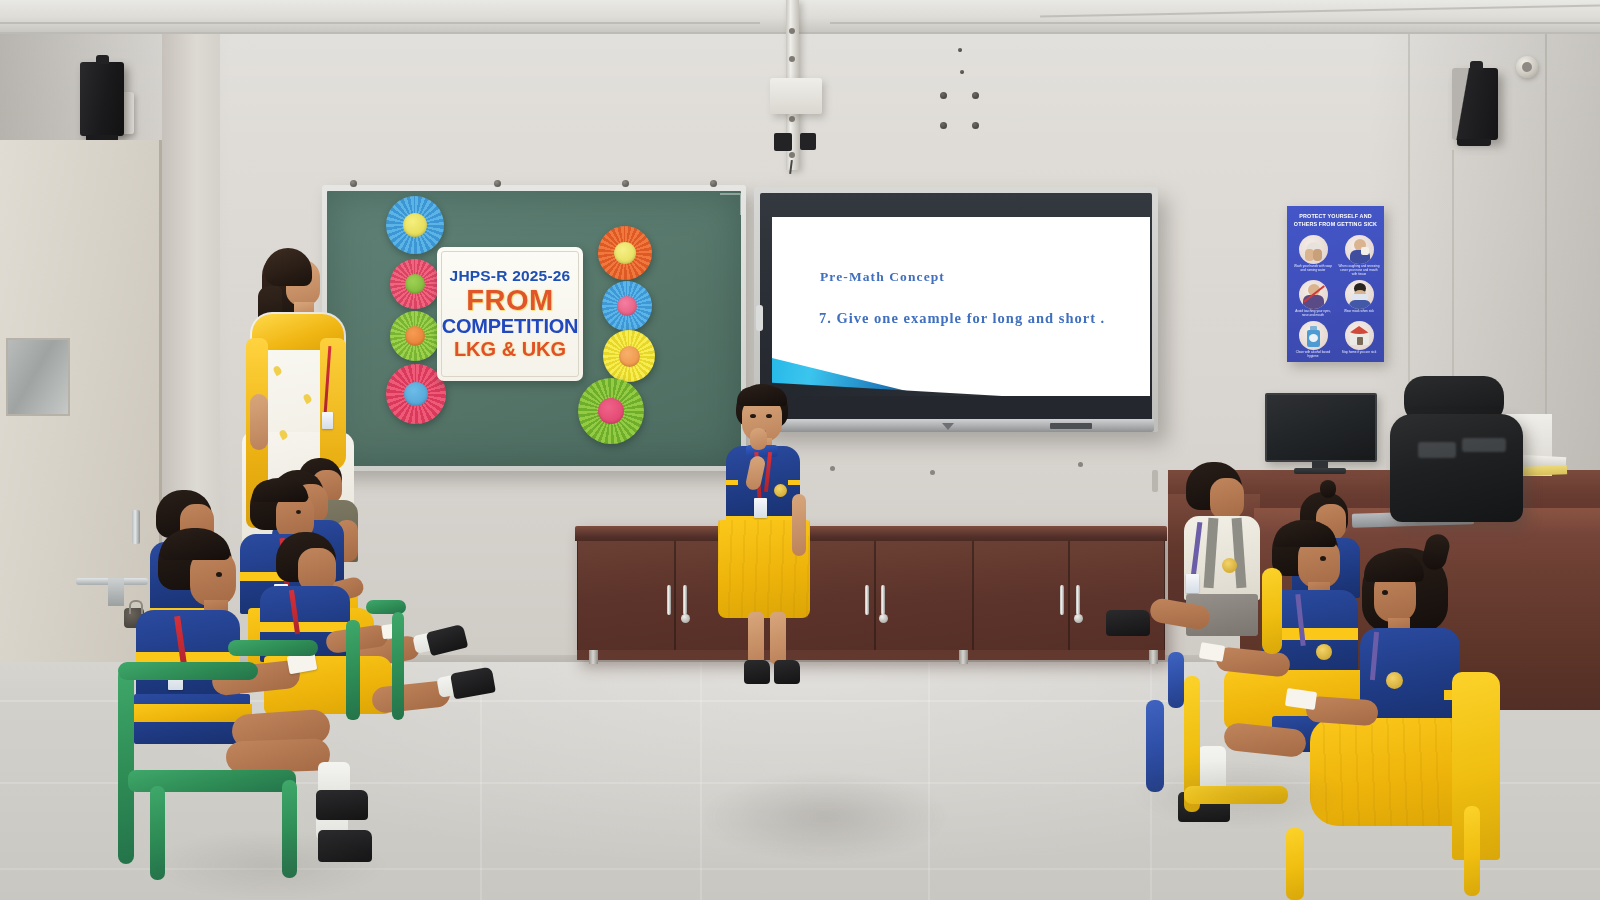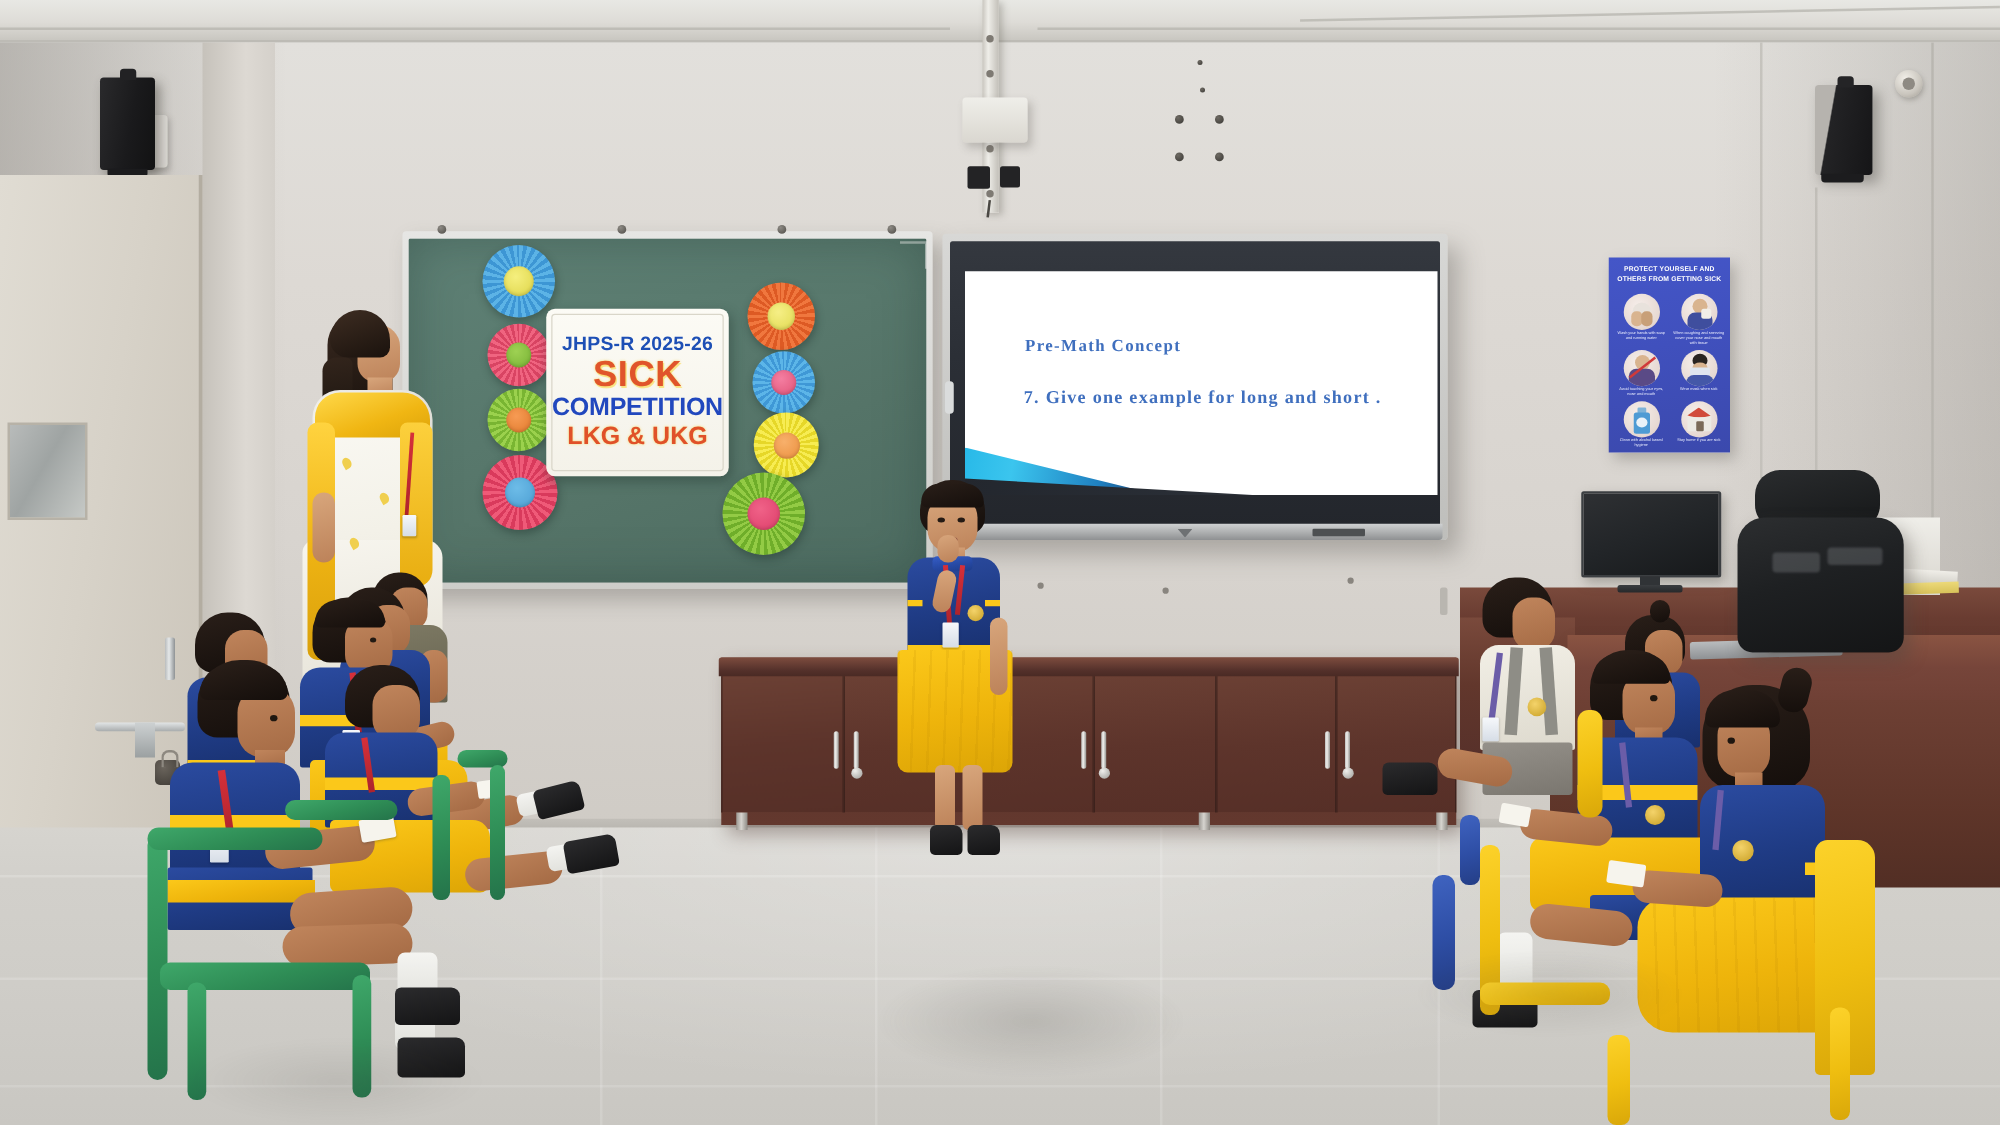--- a/index.html
+++ b/index.html
@@ -543,21 +543,21 @@
     <div class="hub" style="left:16px;top:16px;width:21px;height:21px;background:radial-gradient(circle at 40% 35%,#f8b06b,#ea8f3d);"></div>
   </div>
   <div class="rosette" style="left:578px;top:378px;width:66px;height:66px;">
     <div class="petals" style="background:
       repeating-conic-gradient(#93cb45 0deg 6deg, #6fae2a 6deg 12deg);"></div>
     <div class="hub" style="left:20px;top:20px;width:26px;height:26px;background:radial-gradient(circle at 40% 35%,#f06288,#dc3e69);"></div>
   </div>
 
   <div class="placard">
     <div class="l1">JHPS-R  2025-26</div>
-    <div class="l2">SICK</div>
+    <div class="l2">FROM</div>
     <div class="l3">COMPETITION</div>
     <div class="l4">LKG &amp; UKG</div>
   </div>
 
   <div class="wall-bracket" style="left:751px;top:470px;"></div>
   <div class="wall-bracket" style="left:1152px;top:470px;"></div>
   <div class="screw-wall" style="left:830px;top:466px;"></div>
   <div class="screw-wall" style="left:1078px;top:462px;"></div>
   <div class="screw-wall" style="left:930px;top:470px;"></div>
 

